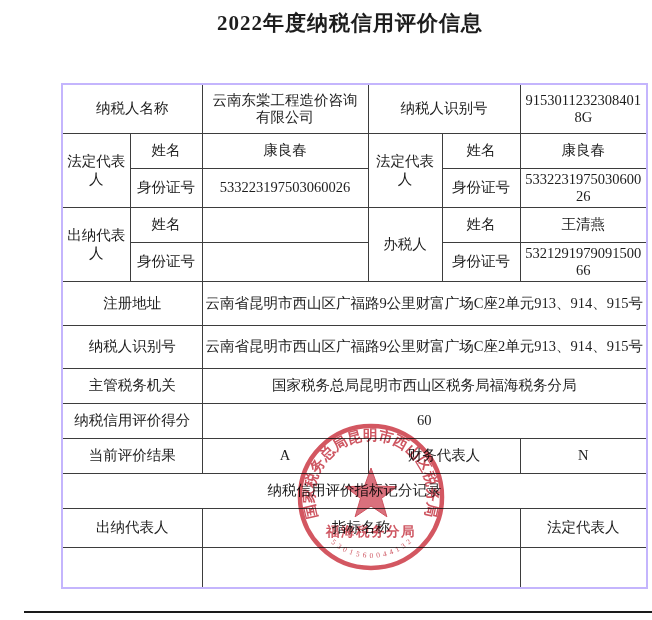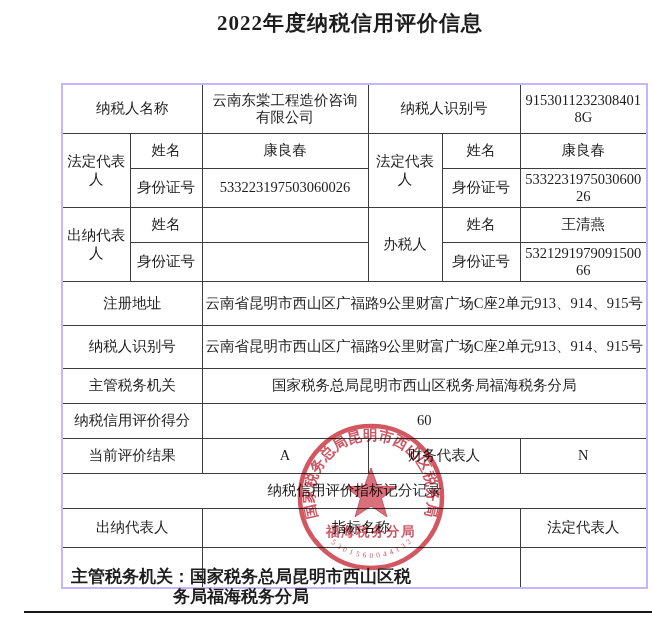--- a/index.html
+++ b/index.html
@@ -149,17 +149,16 @@
     <polygon points="82,53 88.5,71.1 107.7,71.7 92.5,83.4 97.9,101.8 82,91 66.1,101.8 71.5,83.4 56.3,71.7 75.5,71.1" fill="#d5606e" stroke="#c83f4c" stroke-width="1"></polygon>
     <text font-size="14.5" fill="#c94350" font-weight="bold" letter-spacing="1">
       <textPath href="#sealTopArc" startOffset="4" textLength="220">国家税务总局昆明市西山区税务局</textPath>
     </text>
     <text x="82" y="121" text-anchor="middle" font-size="13.5" fill="#c94350" font-weight="bold" letter-spacing="1.5">福海税务分局</text>
     <text font-size="7.5" fill="#c94350">
       <textPath href="#sealBotArc" startOffset="20" textLength="88">5301560044132</textPath>
     </text>
   </svg>
 
-  <div class="footer-authority">主管税务机关：国家税务总局昆明市西山区税务局福海税务分局</div>
 
   <div class="bottom-rule"></div>
 
 </div>
 
 </body></html>

